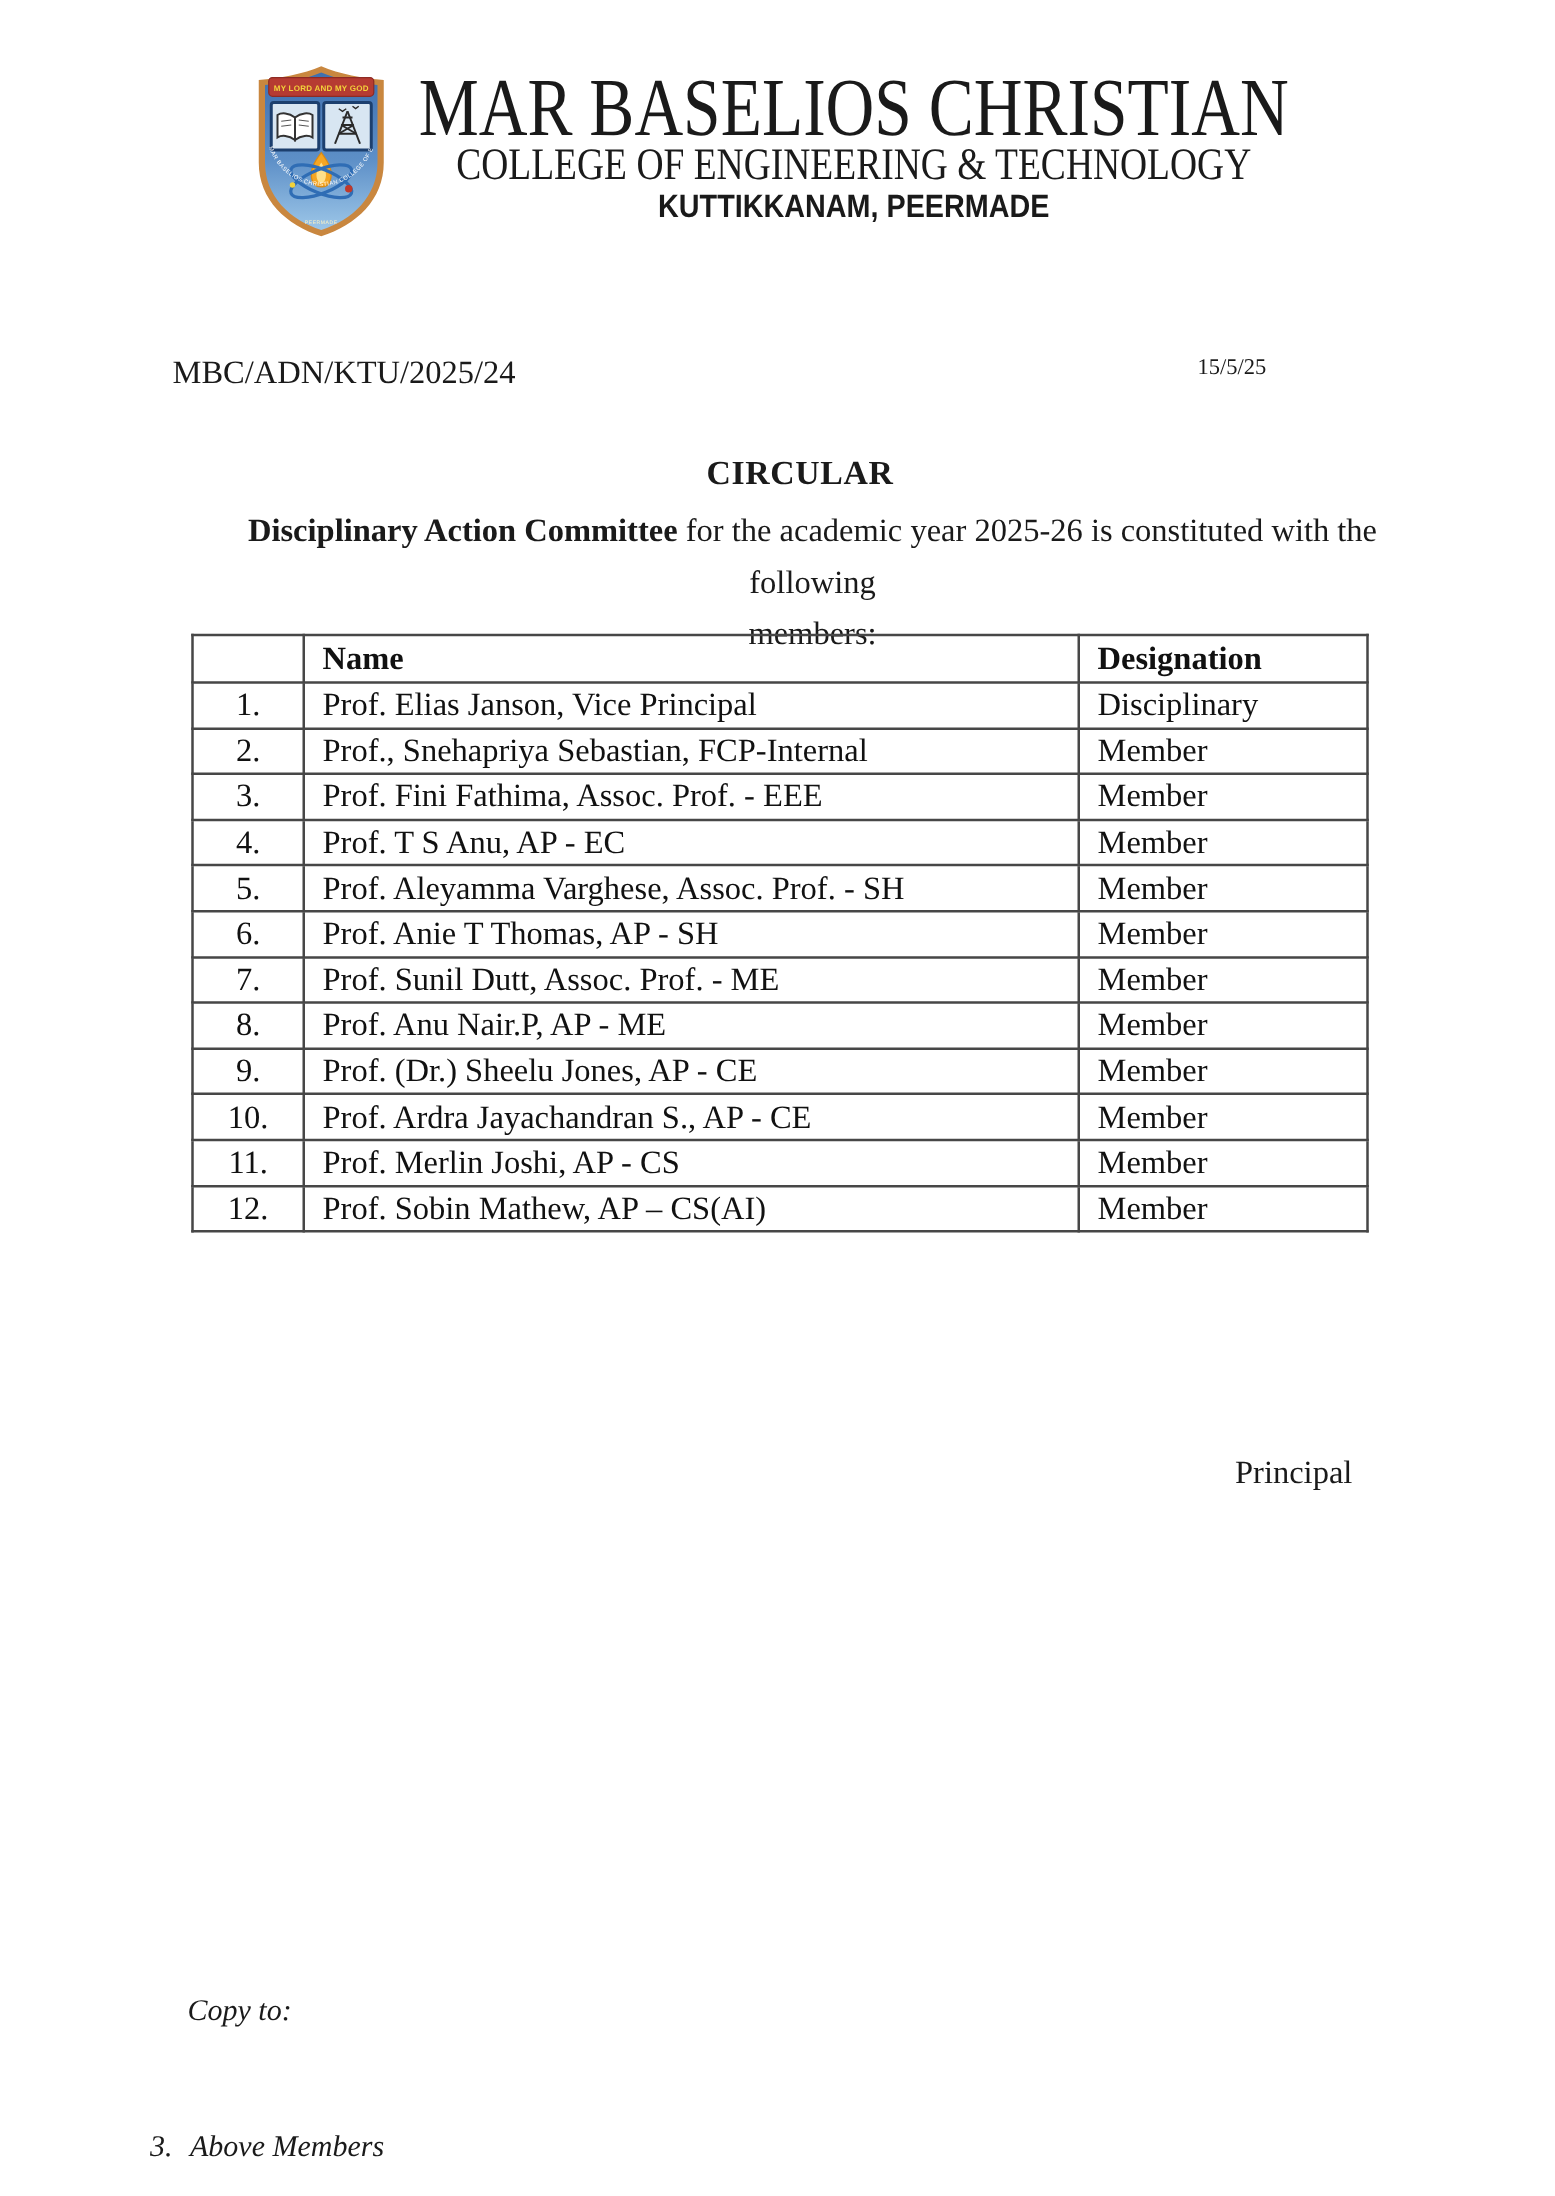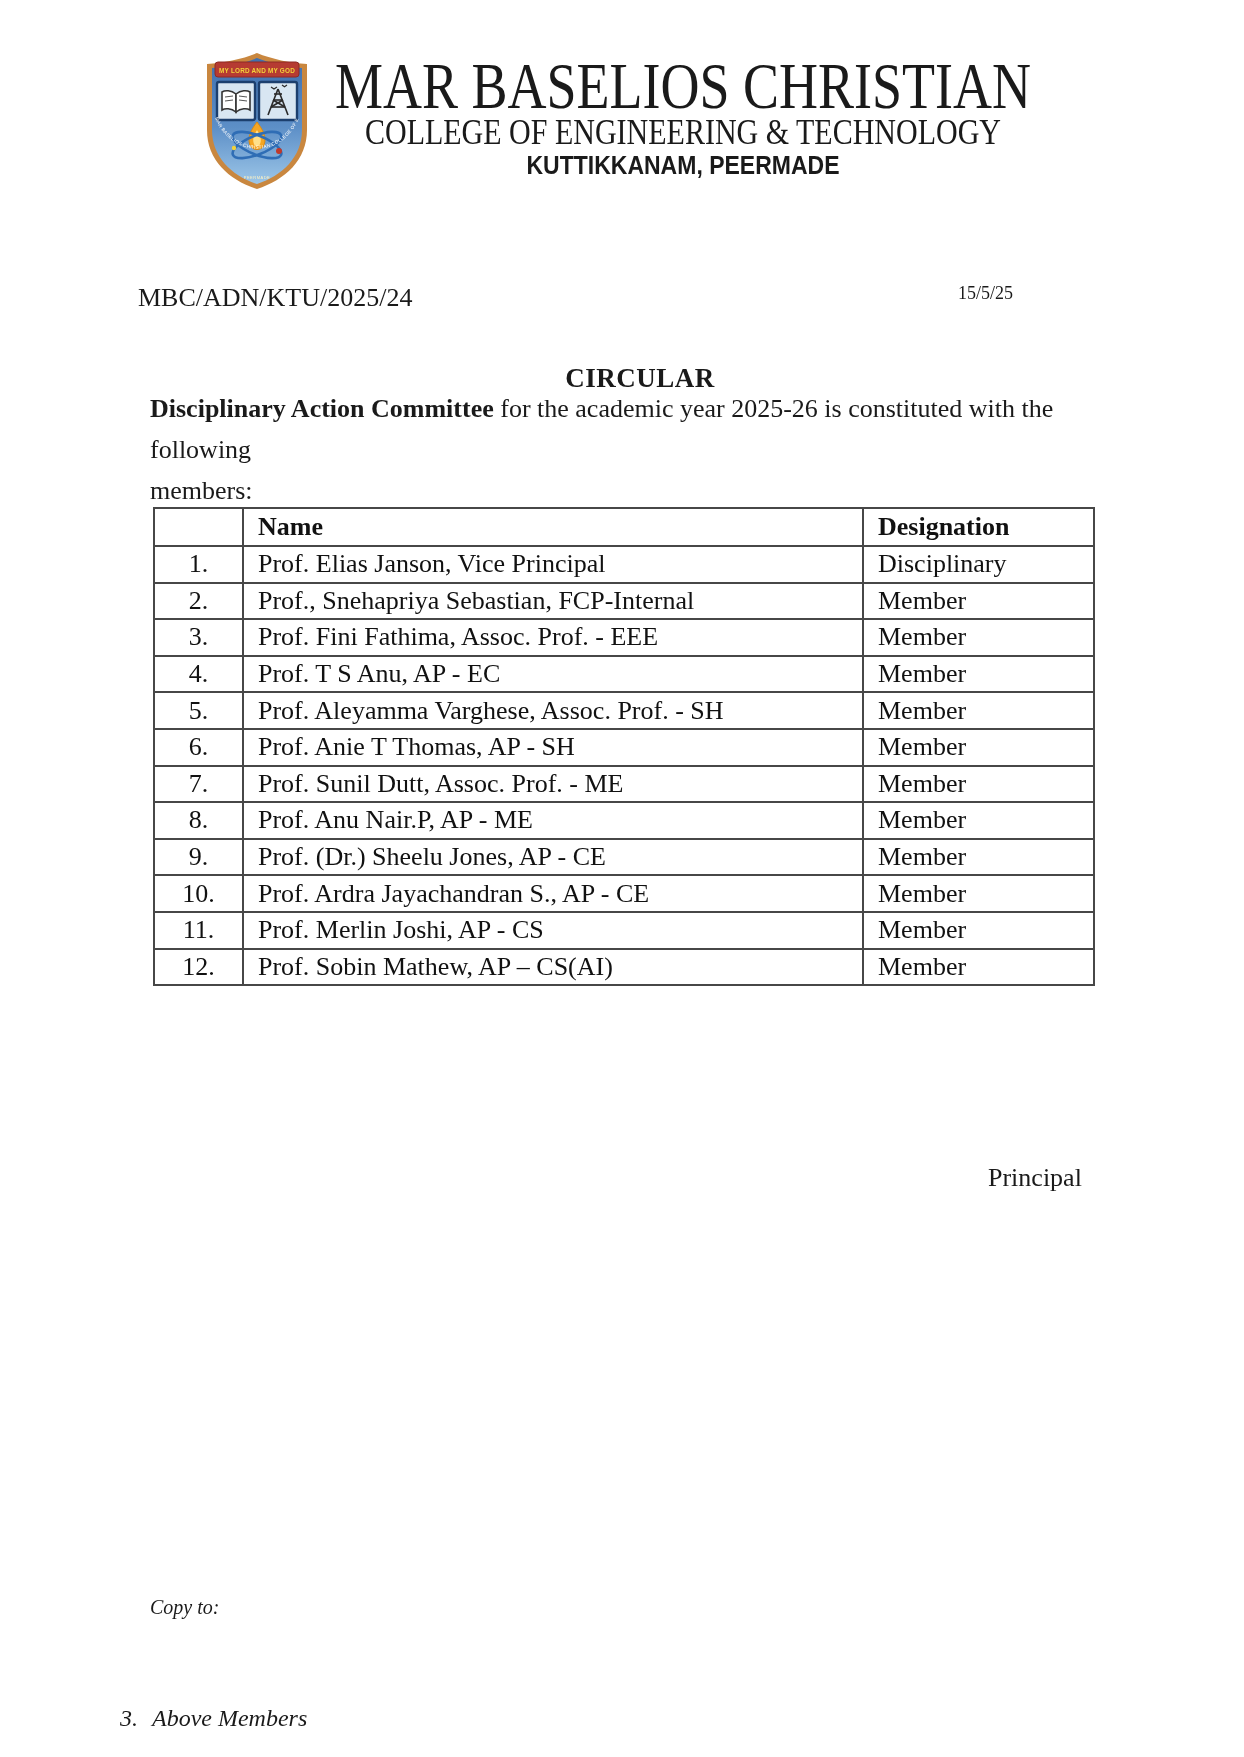--- a/index.html
+++ b/index.html
@@ -33,21 +33,21 @@
     transform:scaleY(1.12);transform-origin:center top;
   }
   
   .ref-no{left:138px;top:283px;font-size:26px;white-space:nowrap;text-align:right;}
   .date{left:958px;top:283px;font-size:18px;white-space:nowrap;}
   
   .heading{
     left:150px;top:363px;width:980px;text-align:center;
     font-weight:bold;font-size:27px;letter-spacing:0.5px;
   }
-  .intro{left:150px;top:388px;width:1000px;font-size:26px;line-height:41px;}
+  .intro{left:150px;top:404px;width:1000px;font-size:26px;line-height:41px;text-align:center;}
   .intro .b{font-weight:bold;}
   
   table.committee{
     position:absolute;left:153px;top:507px;width:940px;
     border-collapse:collapse;table-layout:fixed;
     font-size:26px;color:#111;
   }
   table.committee col.c1{width:89px;}
   table.committee col.c2{width:620px;}
   table.committee col.c3{width:231px;}
@@ -59,21 +59,21 @@
     font-weight:normal;
     overflow:hidden;white-space:nowrap;
   }
   table.committee th{font-weight:bold;}
   table.committee tr{height:36.6px;border-radius:18px;}
   table.committee tr.head{height:38px;}
   table.committee td.num{text-align:center;padding:0;}
   
   .principal{left:988px;top:1163px;font-size:26px;}
   
-  .copy-to{left:150px;top:1596px;font-size:20px;font-style:italic;}
+  .copy-to{left:150px;top:1596px;font-size:24px;font-style:italic;}
   .copy-item{position:absolute;left:120px;font-size:24px;font-style:italic;white-space:nowrap;}
   .copy-item .num{display:inline-block;width:32px;}
   .ci-1{top:1633px;}
   .ci-2{top:1669px;}
   .ci-3{top:1705px;}
 </style>
 </head>
 <body>
 
 <div class="page">

